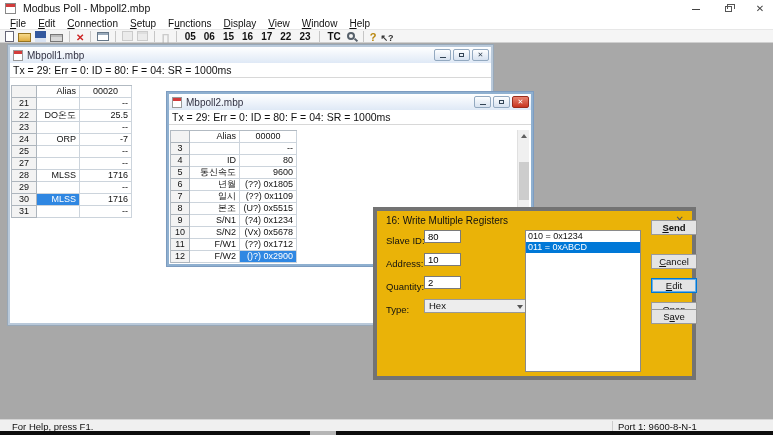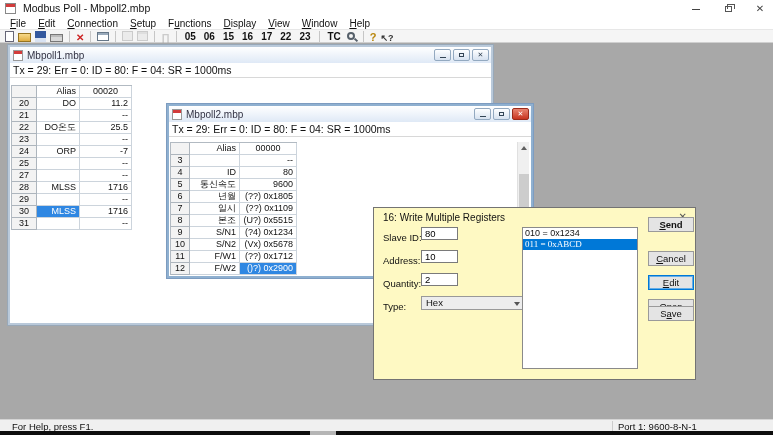--- a/index.html
+++ b/index.html
@@ -41,21 +41,21 @@
   .find-icon::after { content:""; position:absolute; left:5px; top:5px; width:4px; height:2px; background:#56606a; transform:rotate(45deg); }
   .help-icon::before { content:"?"; color:#b8860b; font-weight:bold; font-size:11px; }
   .context-help-icon::before { content:"↖?"; color:#333; font-weight:bold; font-size:9px; }
   .dis { opacity:.55; }
 
   
   #mdi { left:0; top:43px; width:773px; height:376px; background:#a8a8a8; }
 
   .child-win { position:absolute; background:#fff; }
   #win1 { left:8px; top:45px; width:485px; height:280px; border:2px solid #b9c9da; box-shadow:0 0 0 1px #98a8b8; z-index:1; }
-  #win2 { left:167px; top:92px; width:366px; height:174px; border:2px solid #8fb0d0; box-shadow:0 0 0 1px #7d9cc0; z-index:2;margin-top:12px; }
+  #win2 { left:167px; top:92px; width:366px; height:174px; border:2px solid #8fb0d0; box-shadow:0 0 0 1px #7d9cc0; z-index:2; }
   .child-cap { position:absolute; left:0; top:0; right:0; height:16px;
                background:linear-gradient(#ffffff,#dfe9f6); display:flex; align-items:center; padding-left:3px; }
   .doc-icon { width:10px; height:11px; background:#fff; border:1px solid #999;
               box-shadow: inset 0 3px 0 #d23b3b; margin-right:4px; }
   .child-title { font-size:10px; color:#334; }
   .cap-btns { position:absolute; right:2px; top:2px; display:flex; gap:2px; }
   .cbtn { width:17px; height:12px; border:1px solid #93a9c0; border-radius:2px;
           background:linear-gradient(#fdfeff,#d7e2f0); font-size:7px; line-height:10px; text-align:center; color:#345; }
   .cbtn .sq { display:inline-block; width:5px; height:4px; border:1px solid #345; vertical-align:middle; }
   .cbtn .mn { display:inline-block; width:6px; height:1px; background:#345; vertical-align:bottom; margin-bottom:2px; }
@@ -75,35 +75,35 @@
   .grid1 .c0 { width:25px; } .grid1 .c1 { width:43px; } .grid1 .c2 { width:52px; }
   .grid2 .c0 { width:19px; } .grid2 .c1 { width:50px; } .grid2 .c2 { width:57px; }
   .sel { background:#2f87e2 !important; color:#fff !important; }
 
   #vscroll { right:2px; top:36px; width:12px; height:131px; background:#f0f0f0; border-left:1px solid #e0e0e0; }
   #scroll-up { left:0; top:0; width:11px; height:11px; display:flex; align-items:center; justify-content:center; }
   .tri-up { width:0; height:0; border-left:3px solid transparent; border-right:3px solid transparent; border-bottom:4px solid #606060; }
   #scroll-thumb { left:1px; top:32px; width:10px; height:38px; background:#cdcdcd; }
 
   
-  #dlg { left:373px; top:207px; width:323px; height:173px; background:#fef9c3; border:1px solid #737373; z-index:3; }
+  #dlg { left:373px; top:207px; width:323px; height:173px; background:#eab308; border:4px solid #737373; z-index:3; }
   #dlg-title { left:9px; top:4px; font-size:10px; color:#111; }
   #dlg-close { right:8px; top:3px; font-size:10px; color:#555; }
   .f-row { position:absolute; left:9px; height:14px; }
   .f-label { display:inline-block; width:39px; font-size:9.5px; color:#111; line-height:14px; }
   .dlg-input { position:absolute; left:38px; top:0; width:37px; height:13px; border:1px solid #7a7a7a;
                font-size:9.5px; padding-left:3px; font-family:"Liberation Sans", sans-serif; background:#fff; }
   #type-row { left:9px; top:88px; height:15px; }
   #type-select { position:absolute; left:38px; top:0; width:104px; height:14px; background:#ededed;
                  border:1px solid #999; font-size:9.5px; line-height:12px; padding-left:4px; color:#111; }
   .chev { position:absolute; right:4px; top:5px; width:0; height:0;
           border-left:3px solid transparent; border-right:3px solid transparent; border-top:4px solid #555; }
   #register-list { left:148px; top:19px; width:116px; height:142px; background:#fff; border:1px solid #8a8a8a; overflow:hidden; }
   .lb-item { height:11px; line-height:11px; font-size:9px; padding-left:2px; color:#111; white-space:nowrap; }
-  .lb-sel { background:#0078d7; color:#fff;font-family:Liberation Serif, serif; }
+  .lb-sel { background:#0078d7; color:#fff; }
   #dlg-btns { left:274px; top:0; width:46px; height:173px; }
   .dbtn { position:absolute; left:0; width:46px; height:15px; background:#e4e4e4; border:1px solid #9a9a9a;
           font-size:9.5px; line-height:13px; text-align:center; color:#111; }
   .dbtn u { text-decoration:underline; }
   .dbtn.focused { border:1px solid #0078d7; box-shadow: inset 0 0 0 1px #66aee6; }
 
   
   #statusbar { left:0; top:419px; width:773px; height:12px; background:#f0f0f0; border-top:1px solid #d4d4d4; font-size:9.5px; color:#111; }
   #status-left { left:4px; top:1px;padding-left:8px; }
   #status-right { left:618px; top:1px; }
@@ -181,25 +181,20 @@
       <span class="cbtn">✕</span>
     </div>
     <div class="statline">Tx = 29: Err = 0: ID = 80: F = 04: SR = 1000ms</div>
     <div class="grid grid1" id="grid1">
         <div class="g-row">
           <span class="g-cell c0 g-num"></span>
           <span class="g-cell c1">Alias</span>
           <span class="g-cell c2 g-addr">00020</span>
         </div>
         <div class="g-row">
-          <span class="g-cell c0 g-num">20</span>
-          <span class="g-cell c1">DO</span>
-          <span class="g-cell c2">11.2</span>
-        </div>
-        <div class="g-row">
           <span class="g-cell c0 g-num">21</span>
           <span class="g-cell c1"></span>
           <span class="g-cell c2">--</span>
         </div>
         <div class="g-row">
           <span class="g-cell c0 g-num">22</span>
           <span class="g-cell c1">DO온도</span>
           <span class="g-cell c2">25.5</span>
         </div>
         <div class="g-row">

